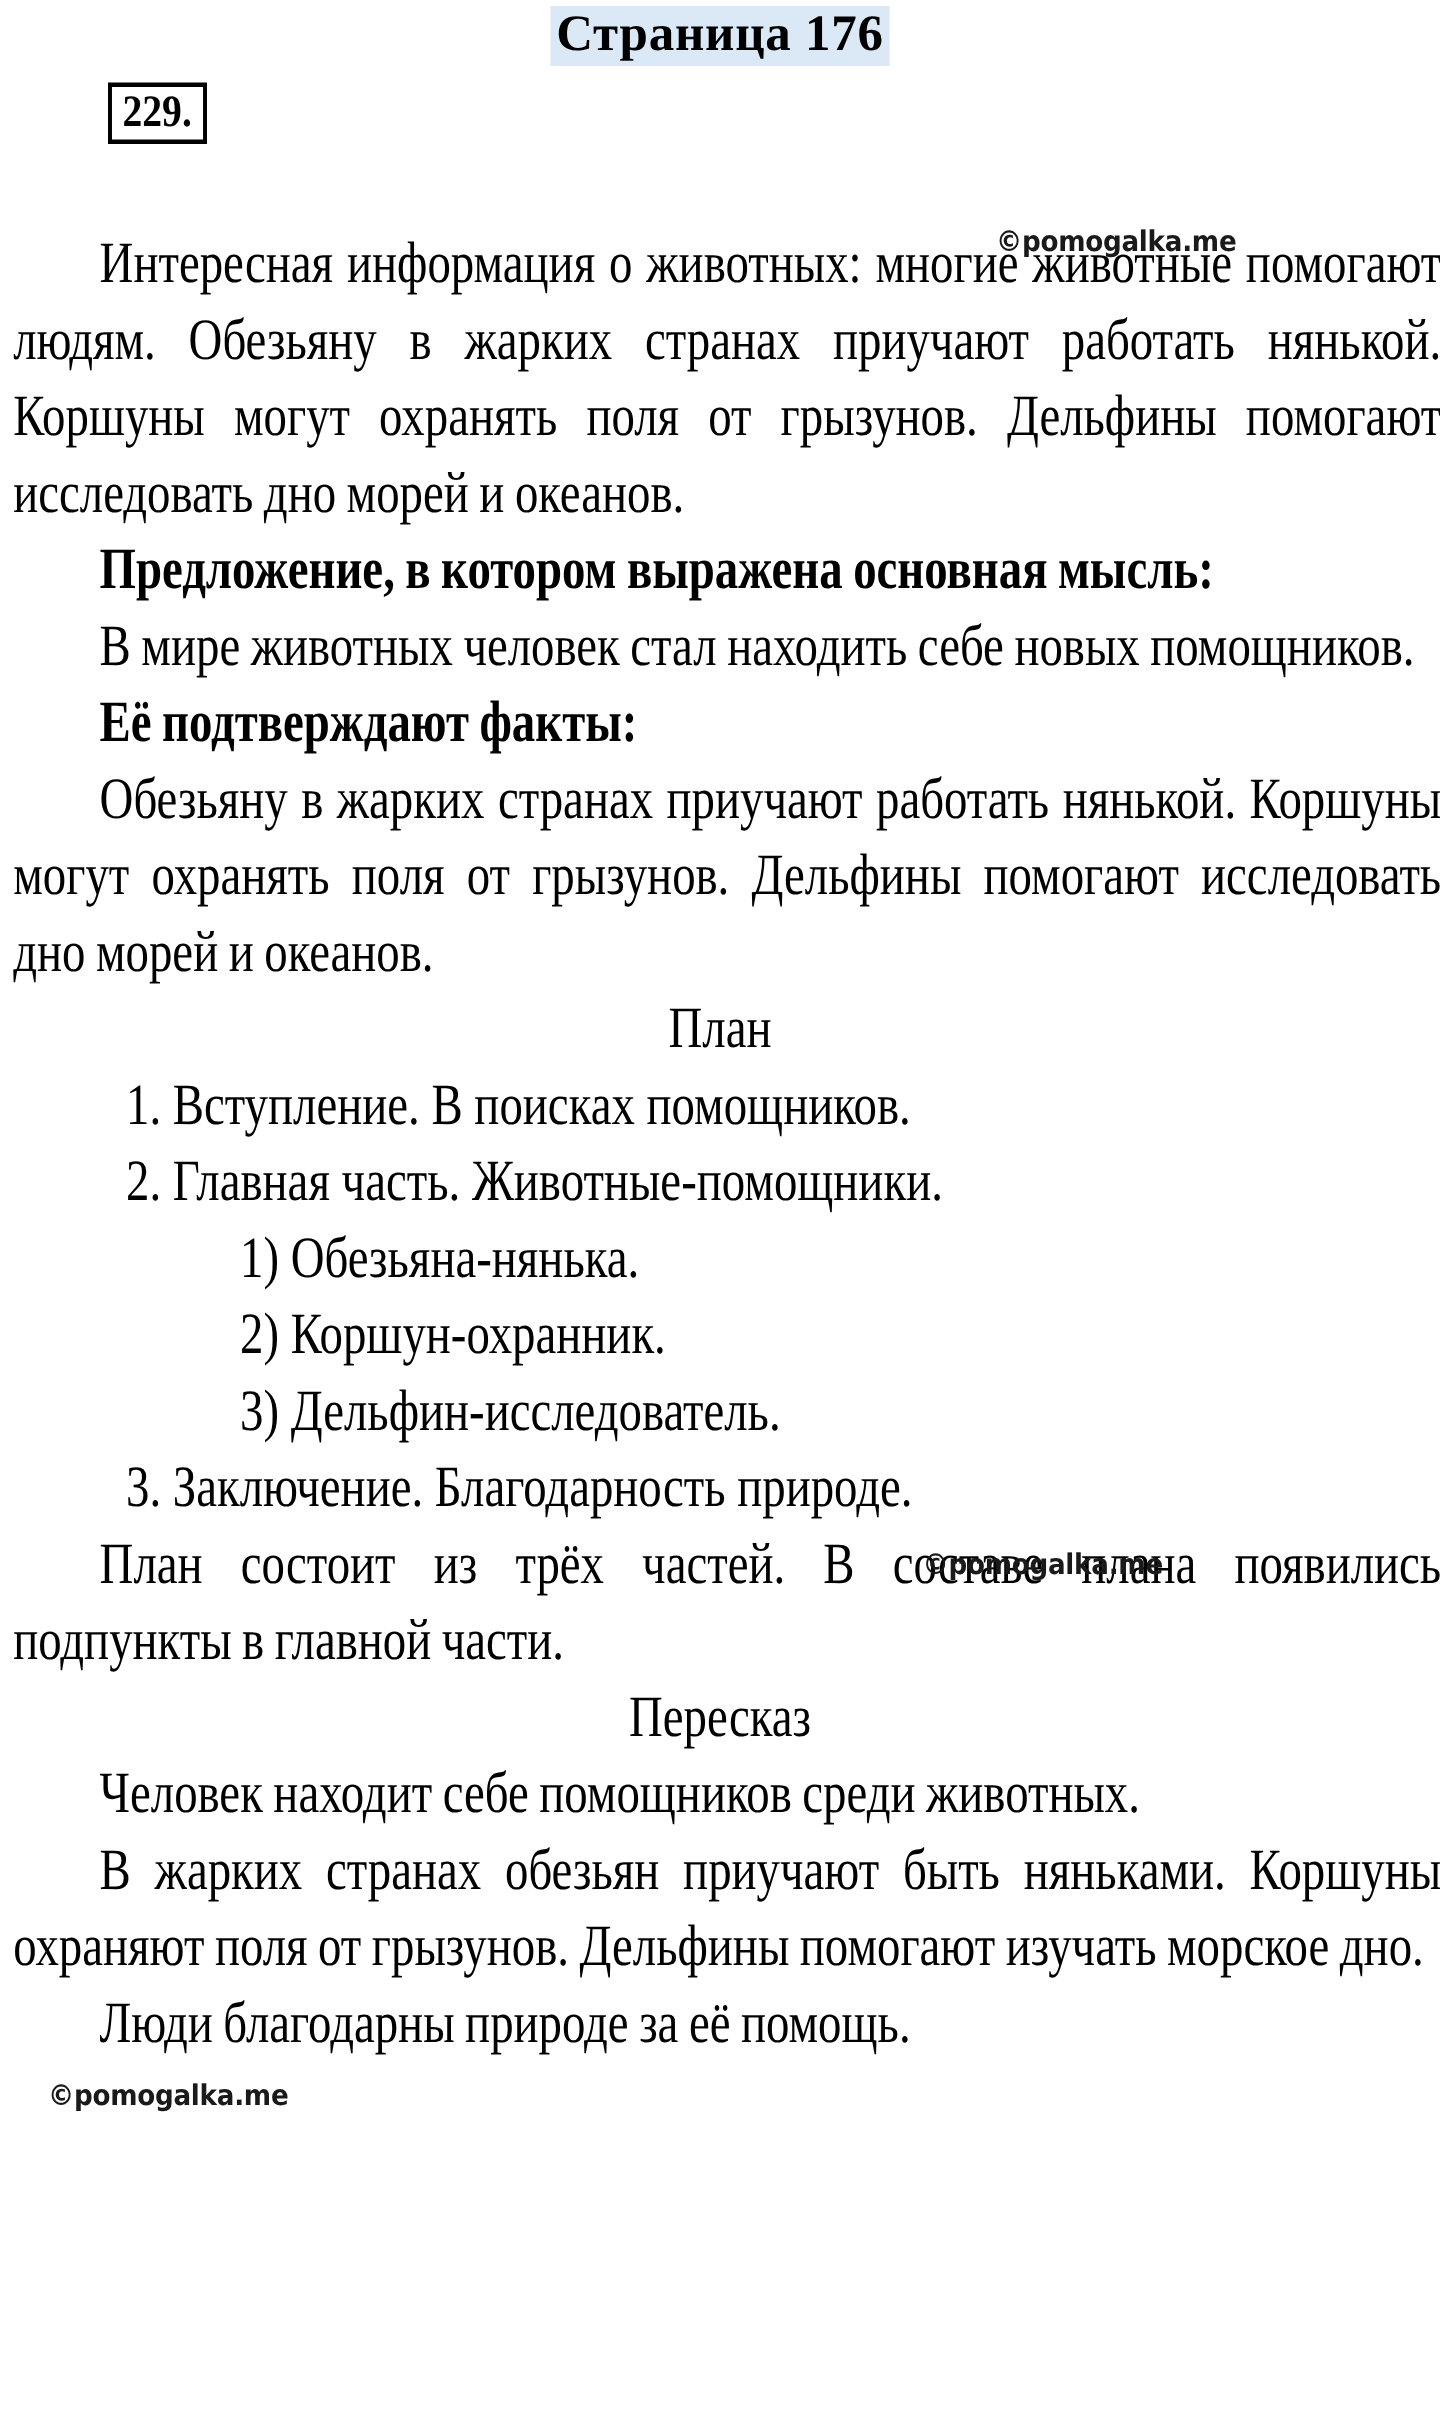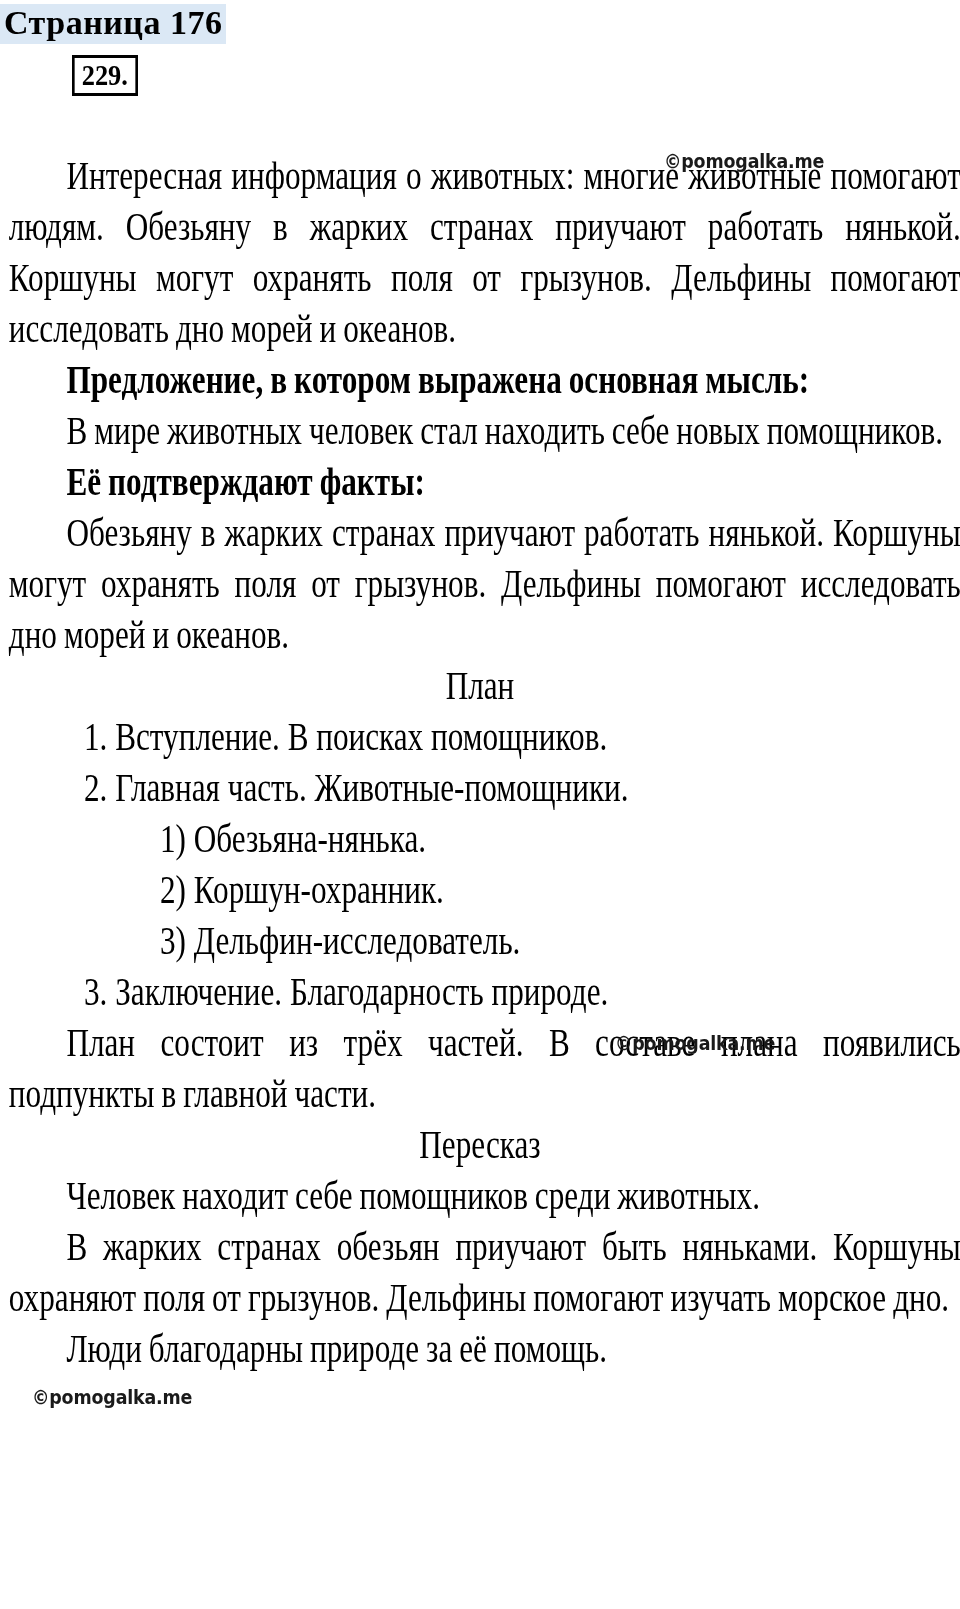--- a/index.html
+++ b/index.html
@@ -17,20 +17,21 @@
   }
 
   .page {
     position: relative;
     width: 960px;
     height: 1609px;
   }
 
   
   .page-title-wrap {
+    text-align: center;
     padding-top: 4px;
     line-height: 1.0;
   }
   .page-title {
     display: inline-block;
     font-family: "Liberation Serif", "DejaVu Serif", serif;
     font-weight: bold;
     font-size: 34px;
     letter-spacing: 0.5px;
     background: #dbe8f5;

